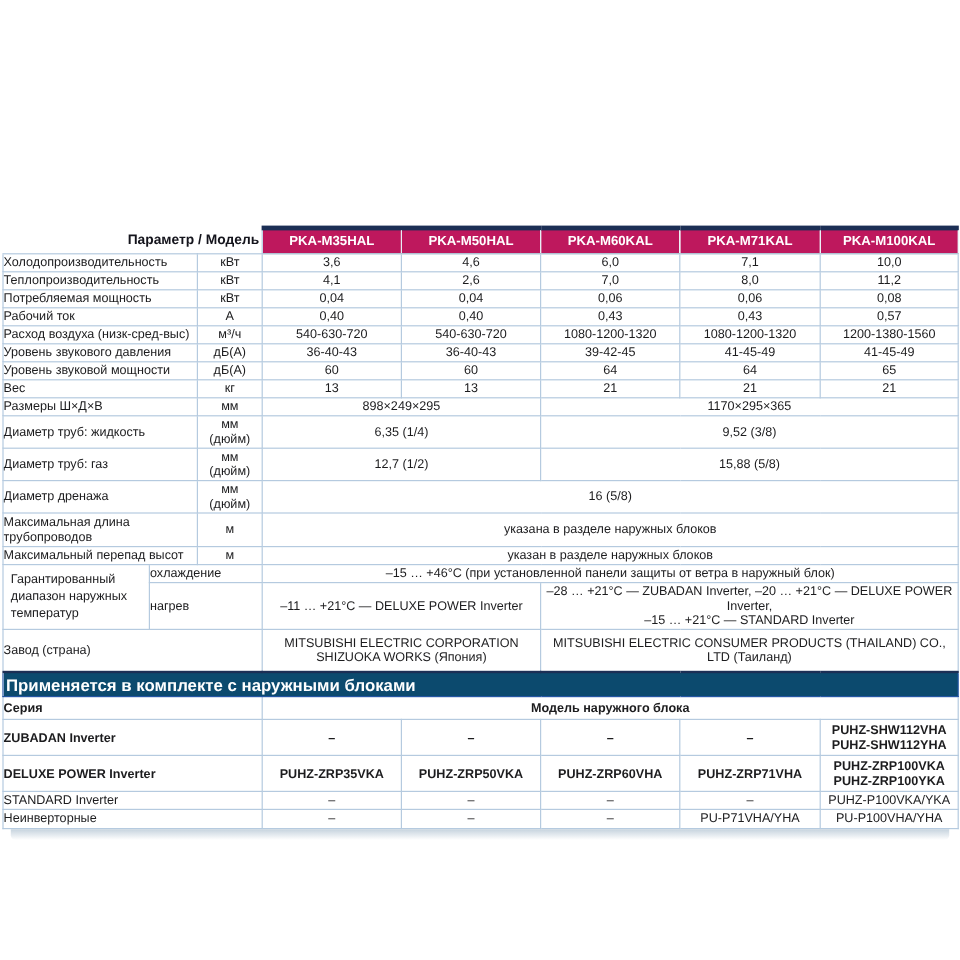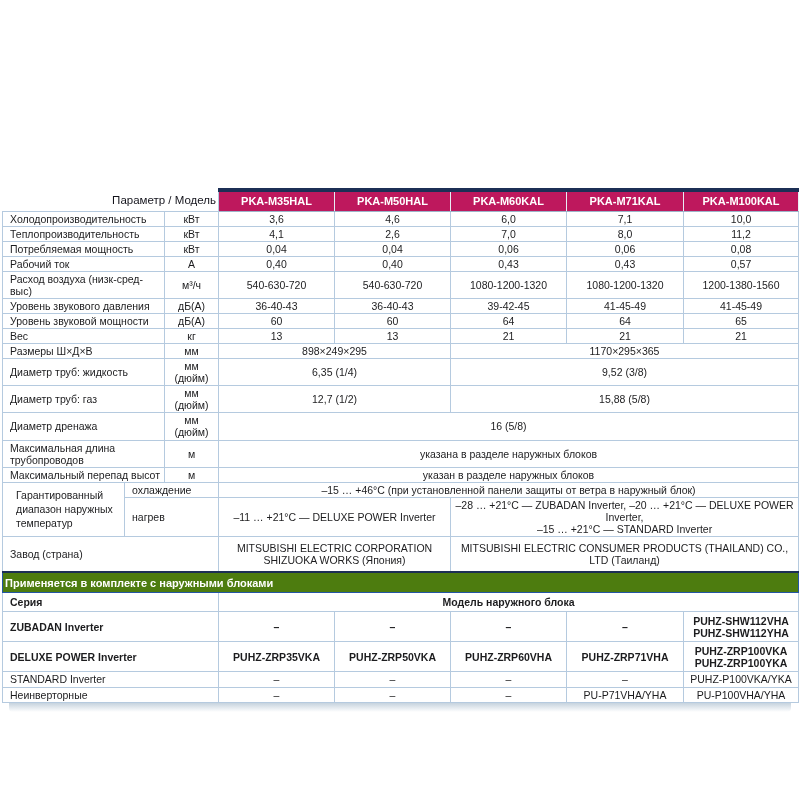--- a/index.html
+++ b/index.html
@@ -12,36 +12,36 @@
   table{border-collapse:collapse;table-layout:fixed;width:796px;
         border:1px solid #9db4c9;background:#fff;}
   col.c-p1{width:122px}col.c-p2{width:40px}col.c-u{width:54px}
   col.c-m1{width:116px}col.c-m2{width:116px}col.c-m3{width:116px}
   col.c-m4{width:117px}col.c-m5{width:115px}
   td,th{border:1px solid #b5cadf;font-size:10.5px;line-height:1.15;
         padding:1px 2px;vertical-align:middle;overflow:hidden;}
   
   tr.hdr{height:21px;}
   td.hdr-blank{background:#fff;border-top:1px solid #fff;border-left:1px solid #fff;
-      text-align:right;font-weight:normal;font-size:11.5px;color:#14141c;}
+      text-align:right;font-weight:bold;font-size:11.5px;color:#14141c;}
   th.model{background:#be185d;color:#fff;font-weight:bold;font-size:11px;
       border-top:4px solid #1c2f55;border-left:1px solid #e8eef5;border-right:1px solid #e8eef5;
       border-bottom:1px solid #9db4c9;}
   
   tr.r-std{height:14px;}
-  td.pname{text-align:left;padding-left:7px;}
+  td.pname{text-align:left;padding-left:0;}
   td.unit{text-align:center;}
   td.val{text-align:center;}
   tr.r-cool{height:14px;}
   tr.r-heat{height:29px;}
   tr.r-fact{height:36px;}
   td.multiline{white-space:pre-line;text-align:center;}
-  td.temp-name{text-align:left;padding-left:13px;line-height:1.35;}
-  
-  tr.r-banner td{background:#4d7c0f;color:#fff;font-weight:bold;font-size:11px;
+  td.temp-name{text-align:left;padding-left:6px;line-height:1.35;}
+  
+  tr.r-banner td{background:#0c4a6e;color:#fff;font-weight:bold;font-size:14px;
       text-align:left;height:17px;border:1px solid #2456a4;
       border-top:2px solid #1c2f55;}
   
   tr.r-series-hdr{height:19px;}
   td.bold{font-weight:bold;}
   tr.r-out2{height:30px;font-weight:bold;}
   tr.r-out1{height:14px;}
   .shadow{height:9px;margin:0 7px;
       background:linear-gradient(to bottom,#c6d3de,rgba(255,255,255,0));
       border-radius:0 0 4px 4px;}

